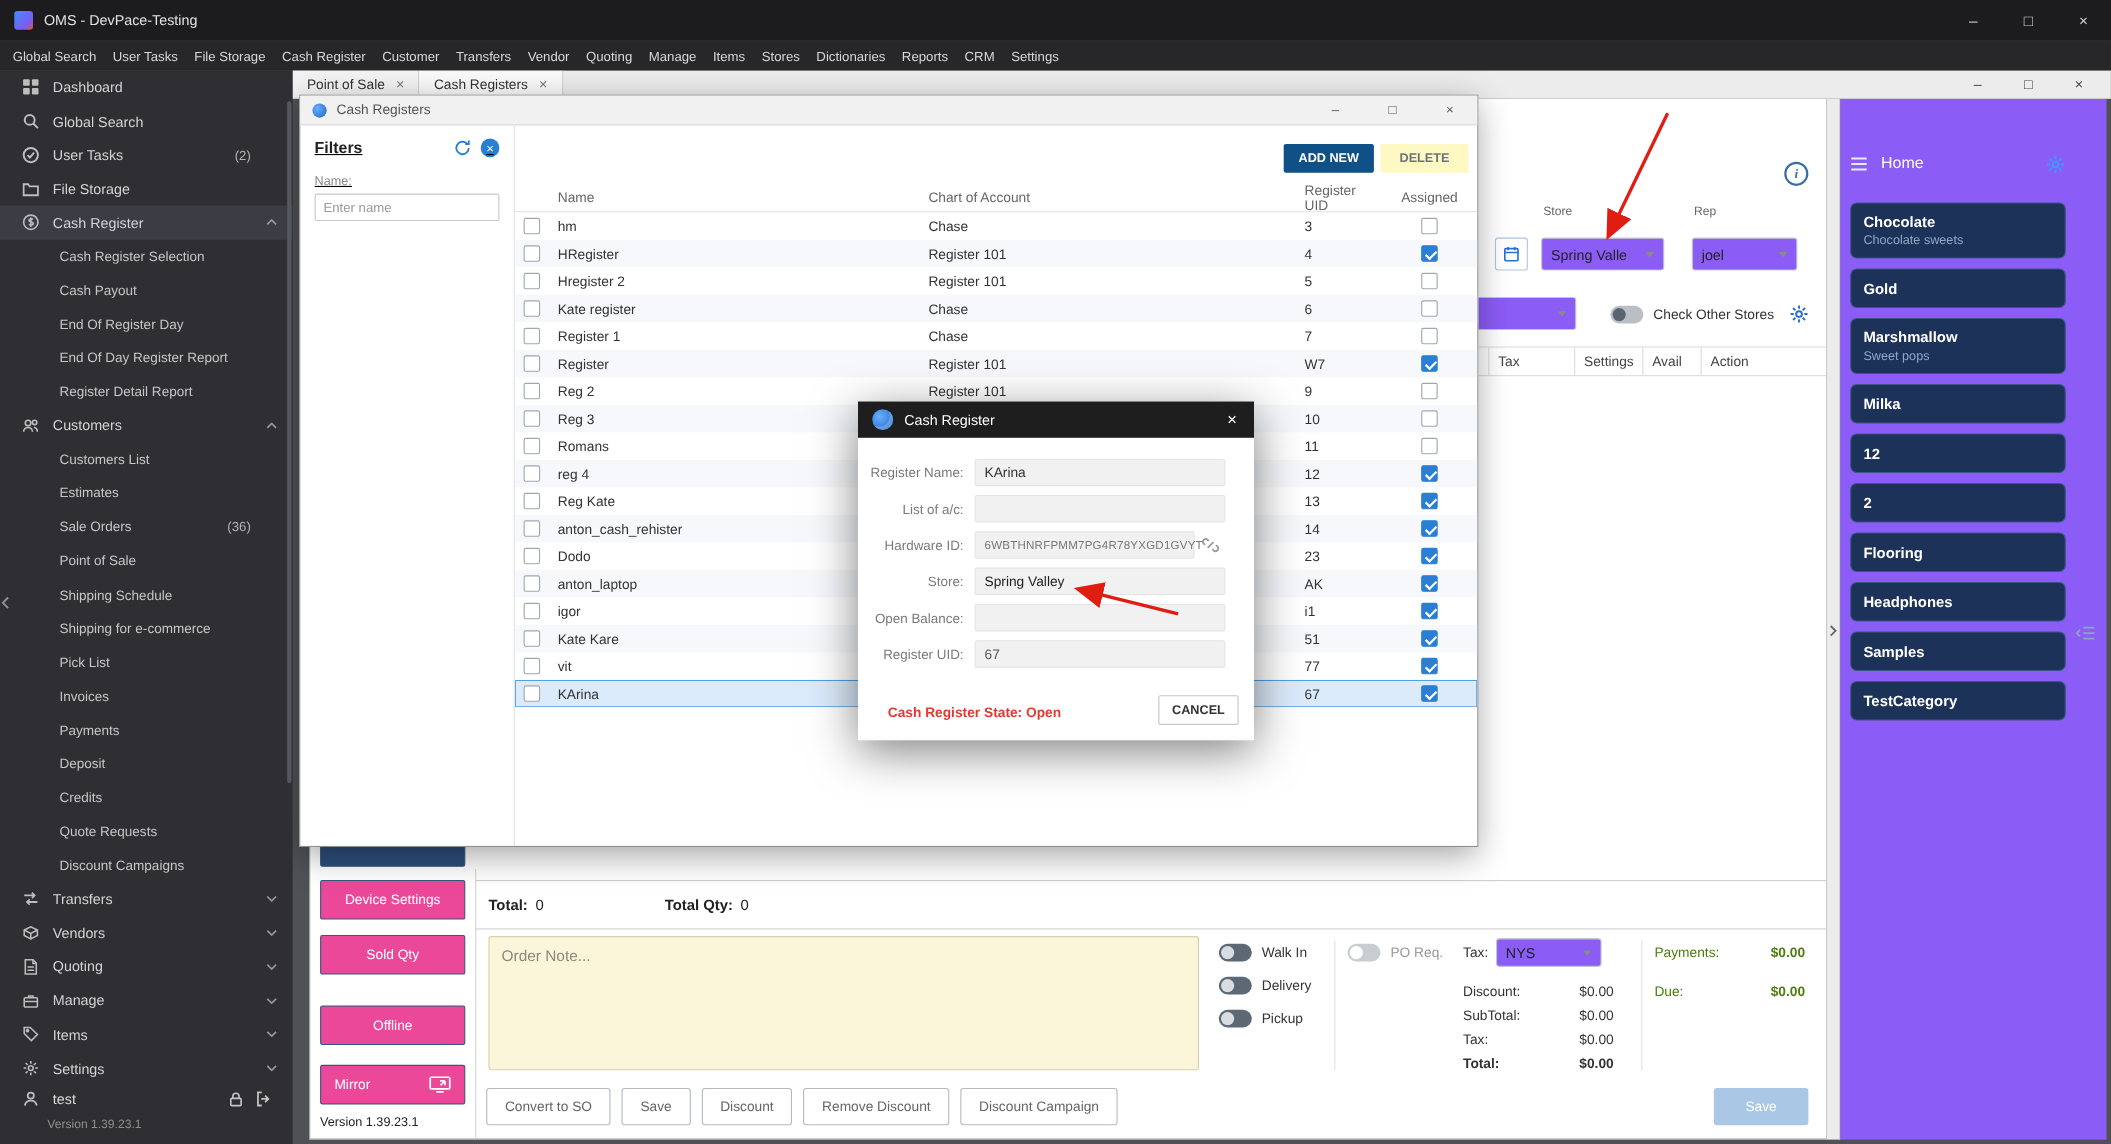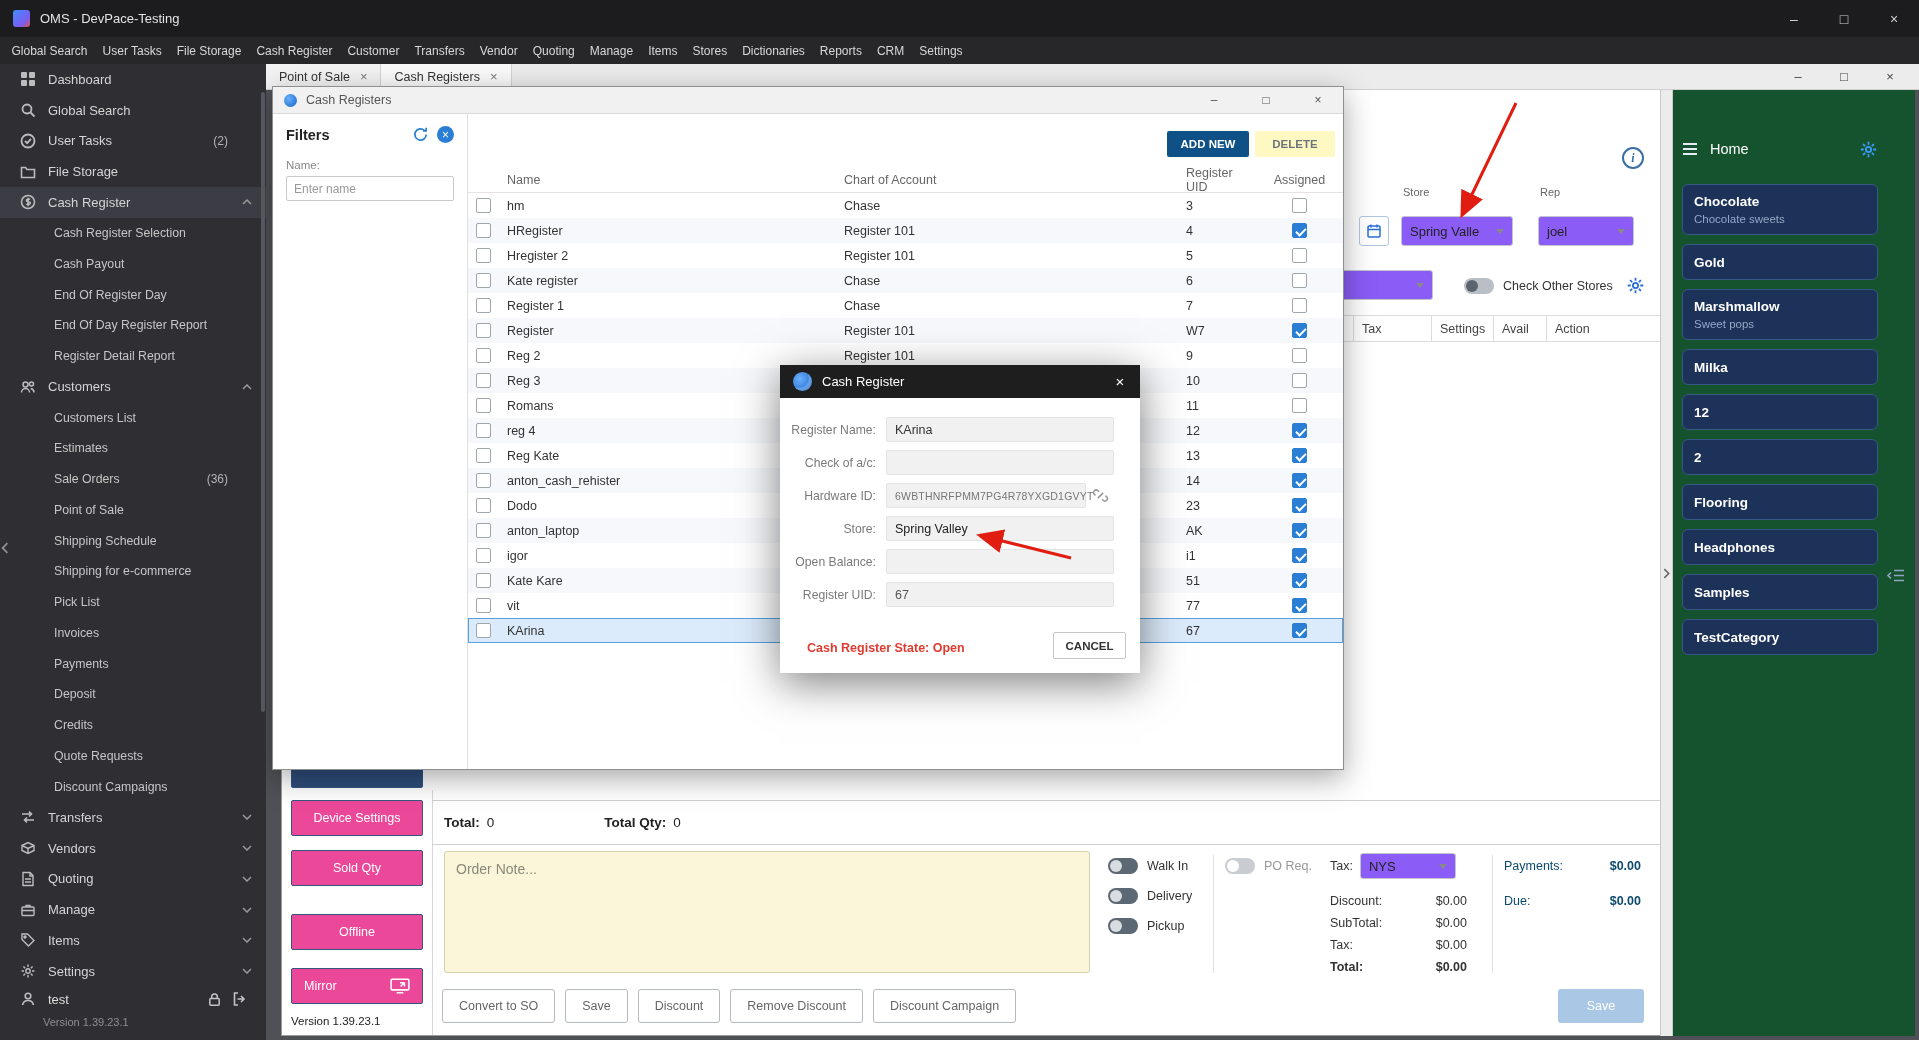--- a/index.html
+++ b/index.html
@@ -81,48 +81,48 @@
   .tog-col{position:absolute;left:826px;top:765px;}
   .tog-row{display:flex;align-items:center;gap:9px;height:22px;margin-bottom:8px;font-size:12.5px;color:#333;}
   .vdiv{position:absolute;top:765px;width:1px;height:118px;background:#e0e0e0;}
   .poreq{position:absolute;left:943px;top:765px;display:flex;align-items:center;gap:9px;font-size:12.5px;color:#999;height:22px;}
   .tax-row{position:absolute;left:1048px;top:763px;display:flex;align-items:center;font-size:12.5px;color:#333;}
   .tax-select{position:static;width:96px;height:26px;margin-left:7px;}
   .sum-col{position:absolute;left:1048px;top:800px;width:137px;}
   .sum-row{display:flex;justify-content:space-between;font-size:12.5px;color:#333;height:22px;align-items:center;}
   .sum-row.bold{font-weight:bold;}
   .pay-col{position:absolute;left:1222px;top:765px;width:137px;}
-  .pay-row{display:flex;justify-content:space-between;font-size:12.5px;color:#0c4a6e;height:22px;align-items:center;margin-bottom:13px;}
+  .pay-row{display:flex;justify-content:space-between;font-size:12.5px;color:#4d7c0f;height:22px;align-items:center;margin-bottom:13px;}
   .pay-row .val{font-weight:bold;}
   .actions{position:absolute;left:160px;top:899px;display:flex;gap:10px;}
   .act-btn{height:34px;background:#fff;border:1px solid #b5bac0;border-radius:3px;color:#666;font-size:12.5px;display:flex;align-items:center;justify-content:center;padding:0 16px;}
   .save-disabled{position:absolute;left:1276px;top:899px;width:86px;height:34px;background:#abc7e6;border-radius:3px;color:#fff;font-size:12.5px;display:flex;align-items:center;justify-content:center;}
 
   
   .divider-strip{position:absolute;left:1660px;top:90px;width:13px;height:946px;background:#ececec;border-left:1px solid #c9c9c9;border-right:1px solid #c9c9c9;z-index:2;}
   .divider-strip .chev{position:absolute;left:2px;top:478px;width:7px;height:11px;color:#666;}
-  .cat-panel{position:absolute;left:1673px;top:90px;width:242px;height:946px;background:#14532d;z-index:2;}
+  .cat-panel{position:absolute;left:1673px;top:90px;width:242px;height:946px;background:#8b5cf6;z-index:2;}
   .cat-home{position:absolute;left:9px;top:44px;width:196px;height:30px;display:flex;align-items:center;color:#fff;}
   .cat-home .icn.burger{width:16px;height:14px;color:#e8edf5;}
   .cat-home-lbl{margin-left:12px;font-size:14.5px;}
   .cat-home .icn.gear{margin-left:auto;width:19px;height:19px;color:#3b9bff;}
   .cat-cards{position:absolute;left:9px;top:94px;width:196px;display:flex;flex-direction:column;gap:9px;}
   .cat-card{background:#1d3258;border:1px solid #3a5685;border-radius:6px;padding:8px 11px;min-height:36px;display:flex;flex-direction:column;justify-content:center;}
   .cat-title{font-size:13.5px;font-weight:bold;color:#fff;line-height:17px;}
   .cat-sub{font-size:11.5px;color:#93a7c7;margin-top:3px;line-height:13px;}
   .panel-expand{position:absolute;right:10px;top:478px;width:19px;height:15px;color:#8fa3c2;}
 
   
   .reg-window{position:absolute;left:272px;top:86px;width:1072px;height:684px;background:#fff;border:1px solid #8f8f8f;box-shadow:0 8px 28px rgba(0,0,0,.35);display:flex;flex-direction:column;z-index:10;}
   .reg-titlebar{height:27px;background:#f1f1f1;border-bottom:1px solid #d9d9d9;display:flex;align-items:center;flex:0 0 27px;}
   .reg-ticon{width:13px;height:13px;margin-left:11px;border-radius:50%;background:radial-gradient(circle at 35% 35%,#6ab0ff,#1763c4);}
   .reg-title{margin-left:9px;font-size:12.5px;color:#555;}
   .reg-controls{margin-left:auto;display:flex;margin-right:8px;gap:18px;}
   .reg-cbtn{width:34px;height:27px;display:flex;align-items:center;justify-content:center;color:#555;font-size:12px;}
-  .reg-body{flex:1;display:flex;min-height:0;}
+  .reg-body{flex:1;display:flex;min-height:0;text-decoration:underline;}
   .reg-filters{width:195px;border-right:1px solid #e0e0e0;padding:12px 13px;flex:0 0 195px;}
   .filters-head{display:flex;align-items:center;}
   .filters-title{font-size:14.5px;font-weight:bold;color:#222;}
   .f-refresh{margin-left:auto;width:17px;height:17px;color:#2a7fd4;}
   .f-clear{margin-left:8px;width:17px;height:17px;border-radius:50%;background:#2a7fd4;color:#fff;display:flex;align-items:center;justify-content:center;font-size:12px;line-height:1;}
   .f-namelbl{margin-top:16px;font-size:11.5px;color:#888;}
   .f-input{margin-top:5px;width:100%;height:25px;border:1px solid #c9c9c9;border-radius:2px;font-size:12px;padding:0 7px;outline:none;font-family:"Liberation Sans",sans-serif;color:#333;}
   .f-input::placeholder{color:#9a9a9a;}
   .reg-table{flex:1;position:relative;}
   .reg-actions{position:absolute;top:17px;right:8px;display:flex;gap:6px;}
@@ -827,21 +827,21 @@
       <div class="modal-close">×</div>
     </div>
     <div class="modal-body" id="modal-body">
       <div class="modal-state">Cash Register State: Open</div>
       <div class="modal-cancel">CANCEL</div>
     <div class="field-row" style="top: 19px;">
           <div class="f-label">Register Name:</div>
           <div class="f-box ">KArina</div>
         </div>
         <div class="field-row" style="top: 52px;">
-          <div class="f-label">Check of a/c:</div>
+          <div class="f-label">List of a/c:</div>
           <div class="f-box "></div>
         </div>
         <div class="field-row" style="top: 85px;">
           <div class="f-label">Hardware ID:</div>
           <div class="f-box hw">6WBTHNRFPMM7PG4R78YXGD1GVYT</div>
           <span class="icn hw-link">
             <svg viewBox="0 0 16 16" fill="none" stroke="currentColor" stroke-width="1.5">
               <path d="M6.5 4.5 5.5 3.5a2.3 2.3 0 0 0-3.3 3.3l1.1 1.1M9.5 11.5l1 1a2.3 2.3 0 0 0 3.3-3.3l-1.1-1.1M5.5 10.5l5-5"></path>
             </svg>
           </span>

